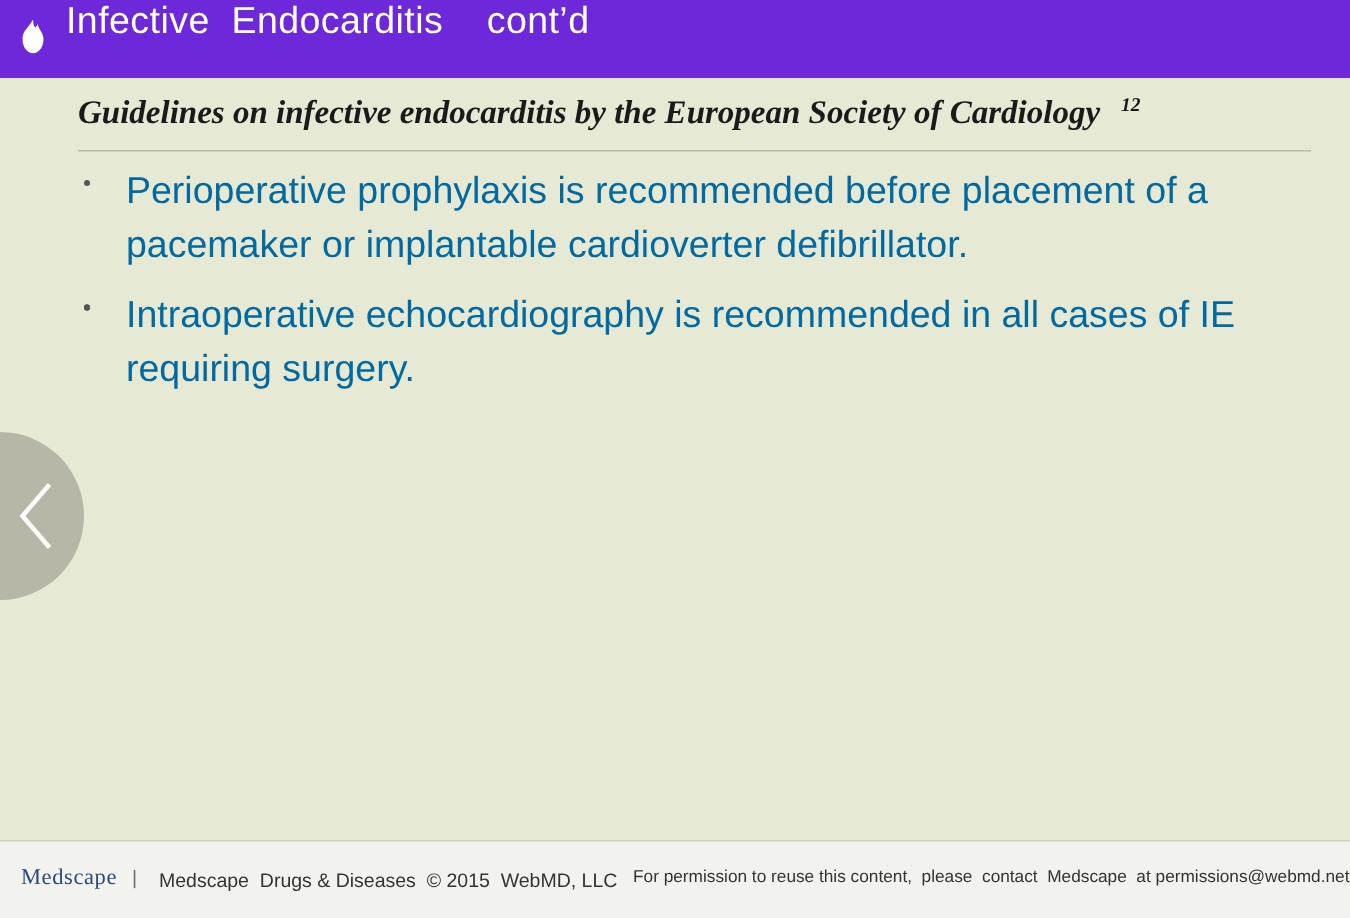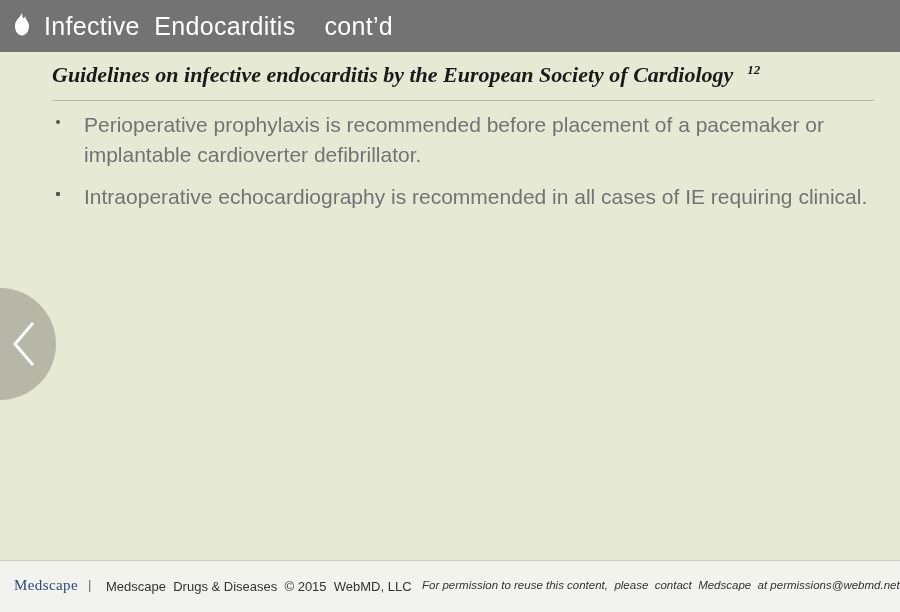--- a/index.html
+++ b/index.html
@@ -17,23 +17,23 @@
     background: #e6e9d4;
     overflow: hidden;
   }
   
   .titlebar {
     position: absolute;
     left: 0;
     top: 0;
     width: 900px;
     height: 52px;
-    background: #737373;
+    background: #6d28d9;
     display: flex;
-    align-items: center;
+    align-items: flex-start;
   }
   .title-icon {
     width: 44px;
     height: 52px;
     display: flex;
     align-items: center;
     justify-content: center;
     flex: none;
   }
   .title-icon svg { display: block; }
@@ -85,23 +85,23 @@
     top: 58px;
     width: 830px;
     margin: 0;
     padding: 0;
     list-style: none;
   }
   ul.bullets li {
     position: relative;
     padding-left: 40px;
     margin-bottom: 12px;
-    font-size: 21px;
+    font-size: 25px;
     line-height: 1.42;
-    color: #737373;
+    color: #0369a1;
     font-family: "Liberation Sans", sans-serif;
   }
   ul.bullets li .dot {
     position: absolute;
     left: 12px;
     top: 10px;
     width: 4px;
     height: 4px;
     border-radius: 50%;
     background: #555;
@@ -160,21 +160,20 @@
     color: #333333;
     white-space: pre;
   }
   .permission {
     position: absolute;
     left: 422px;
     top: 18px;
     font-size: 11.5px;
     color: #333333;
     white-space: pre;
-    font-style: italic;
   }
 </style>
 </head>
 <body>
 
 <div class="slide">
 
   <div class="titlebar">
     <span class="title-icon">
       <svg width="20" height="26" viewBox="0 0 20 26" aria-hidden="true">
@@ -198,21 +197,21 @@
         <span>Perioperative prophylaxis is recommended  before placement of a pacemaker  or implantable cardioverter  defibrillator.</span>
       </li>
       <li>
         <span class="dot"></span>
       </li>
       <li>
         <span class="dot"></span>
       </li>
       <li>
         <span class="dot"></span>
-        <span>Intraoperative  echocardiography is recommended  in all cases of IE requiring clinical.</span>
+        <span>Intraoperative  echocardiography is recommended  in all cases of IE requiring surgery.</span>
       </li>
     </ul>
 
     <div class="nav-prev">
       <span>
         <svg width="24" height="46" viewBox="0 0 24 46" aria-hidden="true">
           <polyline points="21,2 3,23 21,44" fill="none" stroke="#ffffff" stroke-width="3"></polyline>
         </svg>
       </span>
     </div>

